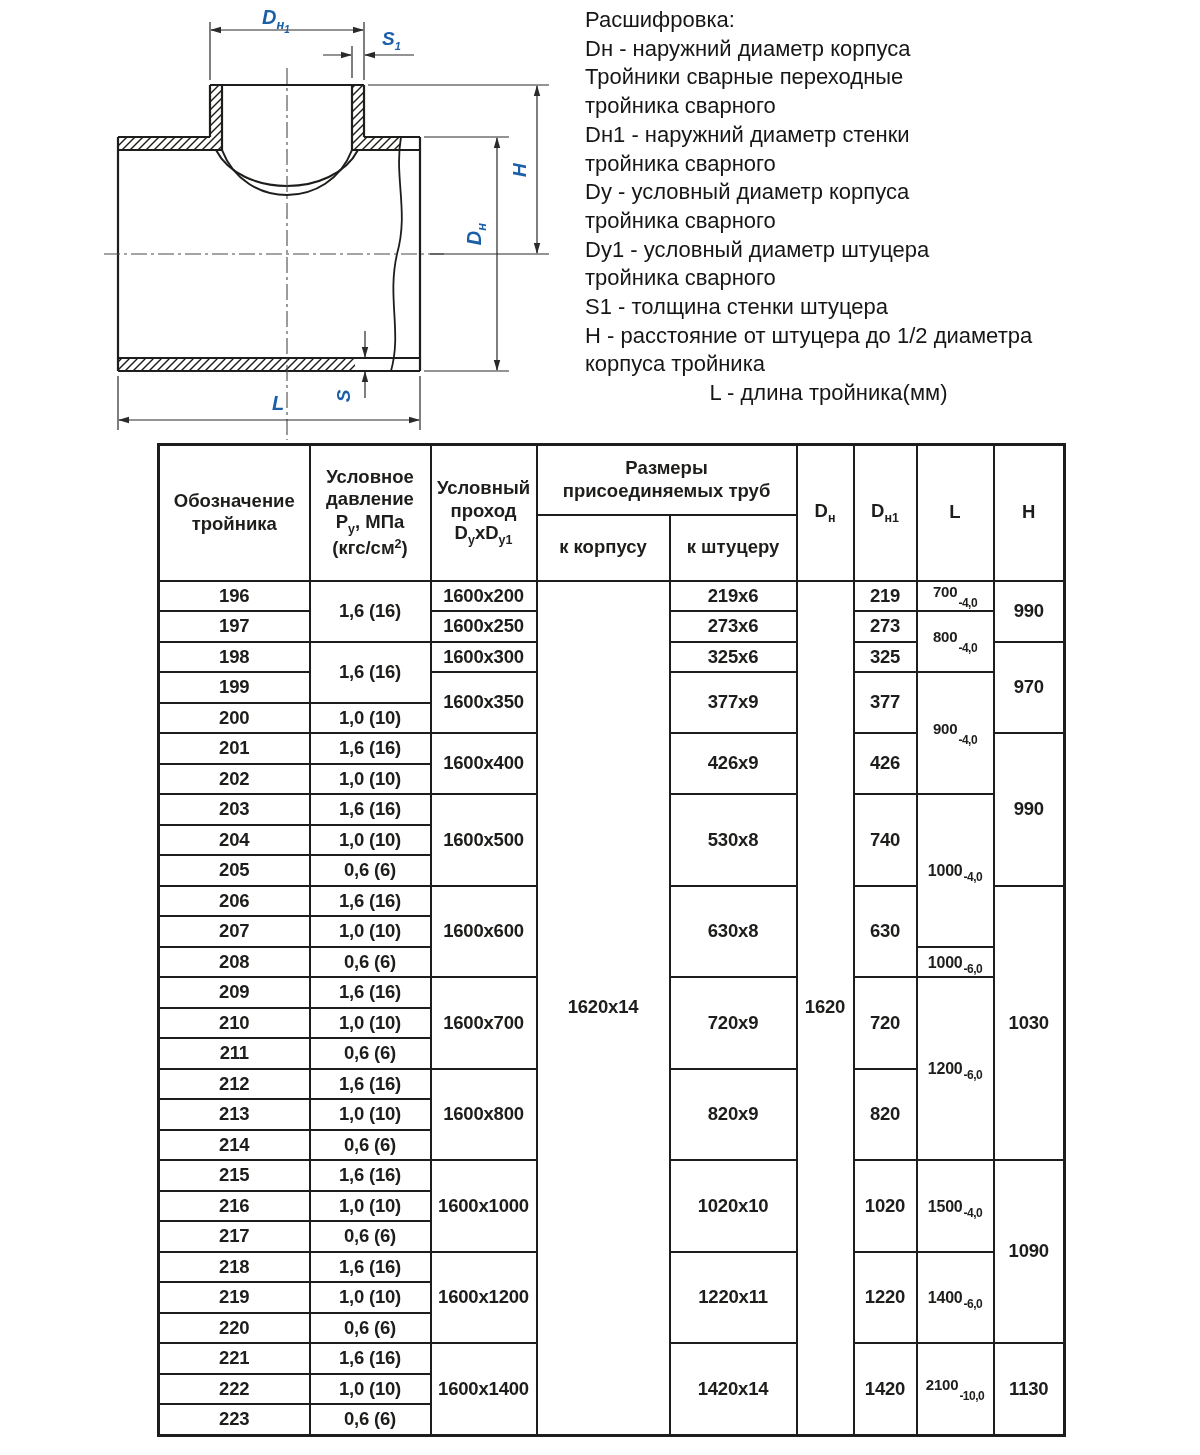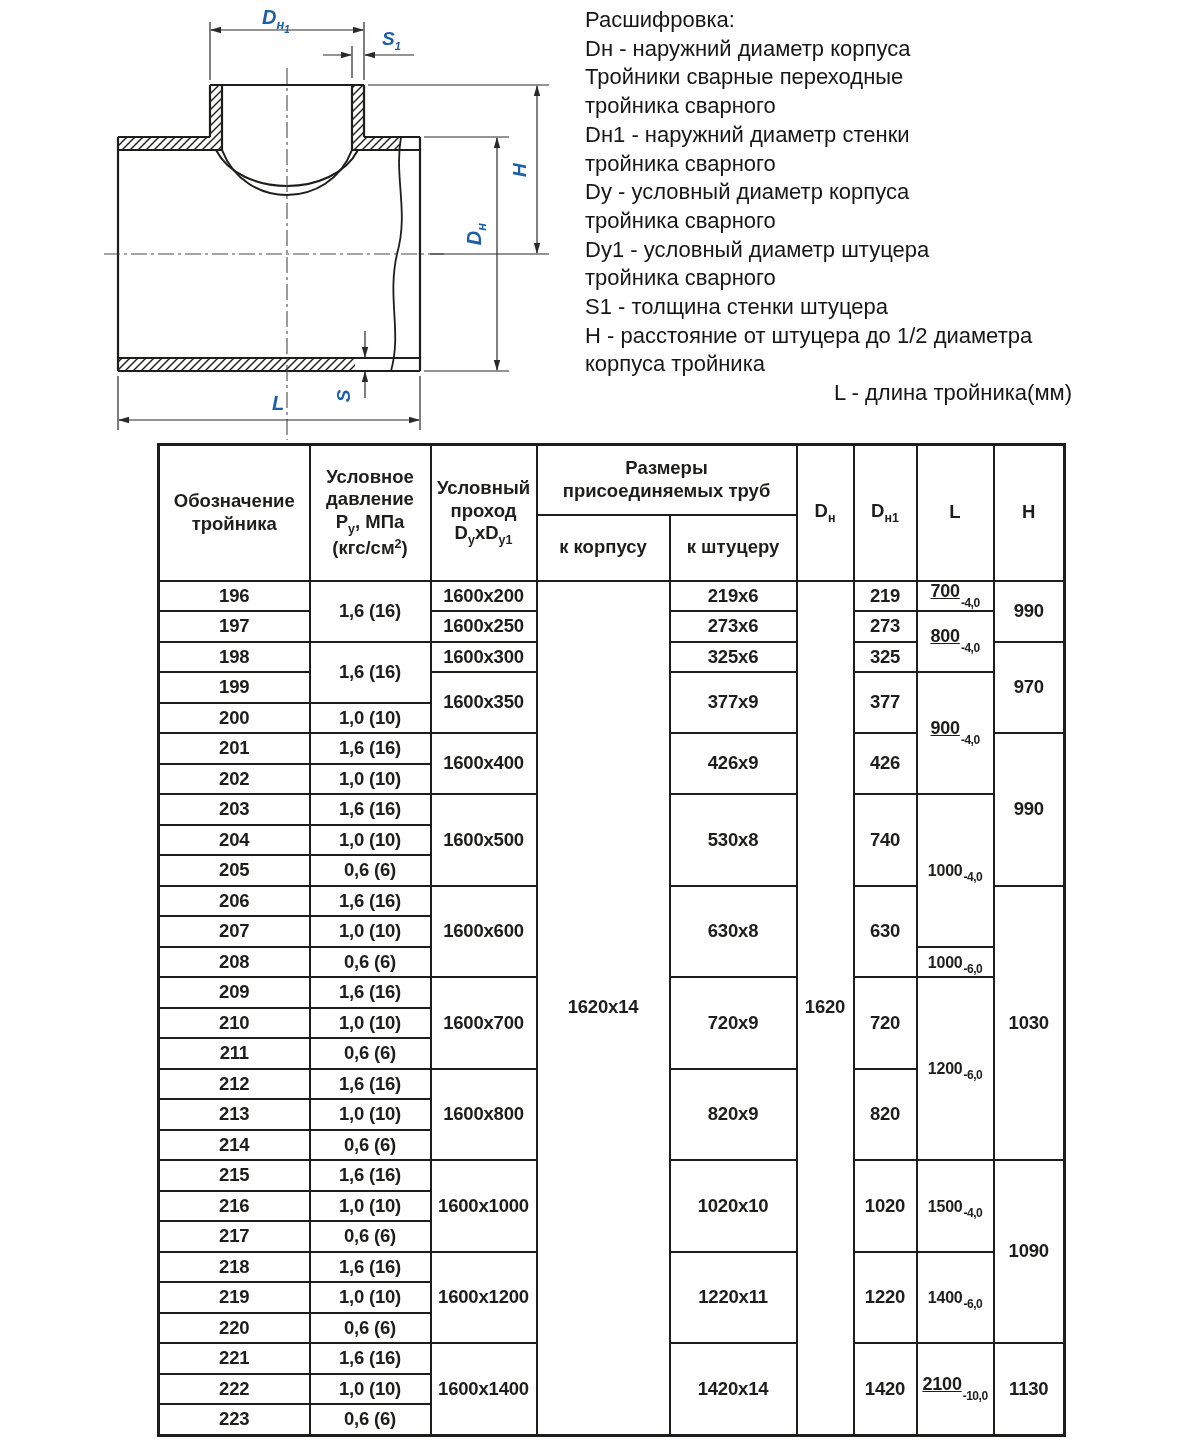--- a/index.html
+++ b/index.html
@@ -1,31 +1,31 @@
 <!DOCTYPE html>
 <html><head>
 <meta charset="utf-8">
 <style>
   html,body{margin:0;padding:0;background:#ffffff;width:1200px;}
   body{font-family:"Liberation Sans",sans-serif;color:#1d1d1b;}
   .top{position:relative;height:443px;}
   .drawing-wrap{position:absolute;left:0;top:0;}
   .legend{position:absolute;left:585px;top:6px;width:487px;font-size:22px;line-height:28.7px;font-weight:400;color:#161616;}
   .legend-line{white-space:nowrap;}
-  .legend-last{display:flex;justify-content:flex-end;}
+  .legend-last{display:flex;justify-content:center;}
   table.spec{border-collapse:collapse;margin-left:157px;table-layout:fixed;width:906px;border:3px solid #1d1d1b;}
   .spec th,.spec td{border:2px solid #1d1d1b;text-align:center;vertical-align:middle;padding:0;font-weight:bold;color:#1d1d1b;}
   .spec thead th{font-size:18.5px;line-height:1.22;font-weight:bold;}
   .spec tr.h1{height:70px;}
   .spec tr.h2{height:66px;}
   .spec tbody td{font-size:18.5px;height:28.5px;letter-spacing:-0.2px;line-height:1;}
   .sub{font-size:12.5px;vertical-align:-5px;}
   .sup{font-size:12.5px;vertical-align:6px;}
   .lm{font-size:16px;}
-  .lm.sm{font-size:18px;position:relative;top:-5px;text-decoration:underline;}
+  .lm.sm{font-size:15px;position:relative;top:-5px;}
   .lt{font-size:12px;position:relative;top:5px;margin-left:1px;letter-spacing:-0.5px;}
   svg text{font-family:"Liberation Sans",sans-serif;}
 </style>
 </head>
 <body>
 
 <div class="top">
   <div class="drawing-wrap">
     <svg width="560" height="445" viewBox="0 0 560 445">
       <defs>

